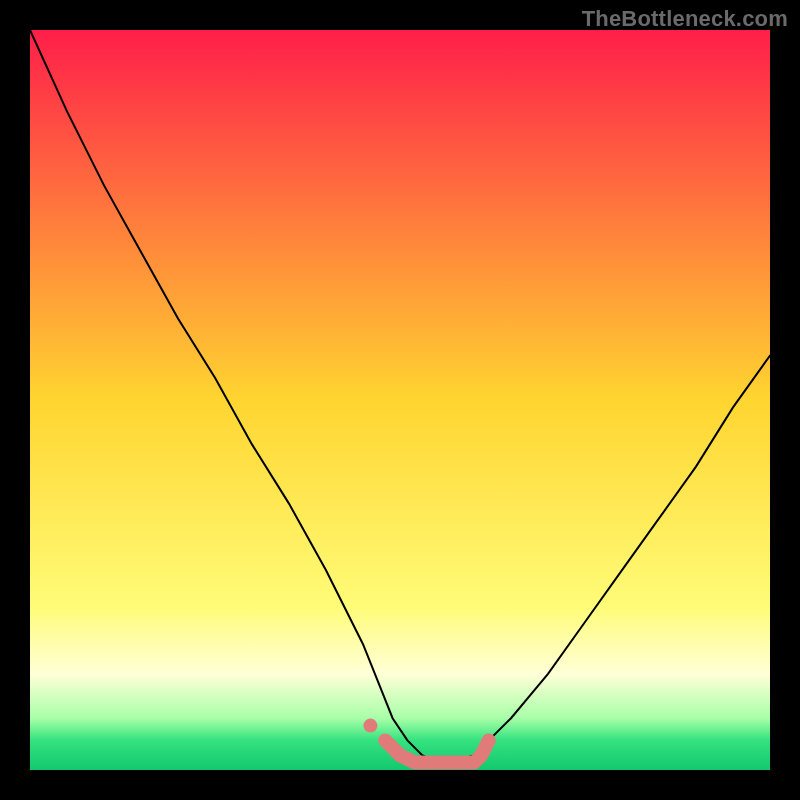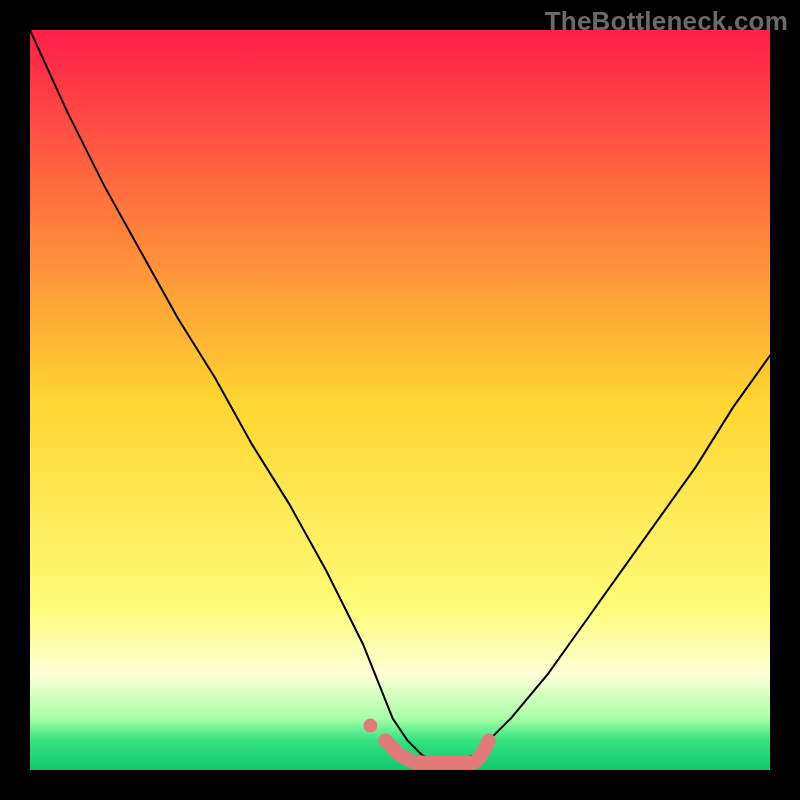--- a/index.html
+++ b/index.html
@@ -10,21 +10,21 @@
   }
   body {
     background: #000000;
     position: relative;
     font-family: Arial, Helvetica, sans-serif;
   }
   .watermark {
     position: absolute;
     top: 6px;
     right: 12px;
-    font-size: 26px;
+    font-size: 22px;
     font-weight: bold;
     color: #6a6a6a;
     letter-spacing: 0.2px;
     user-select: none;
   }
   .plot-area {
     position: absolute;
     left: 30px;
     top: 30px;
     width: 740px;

